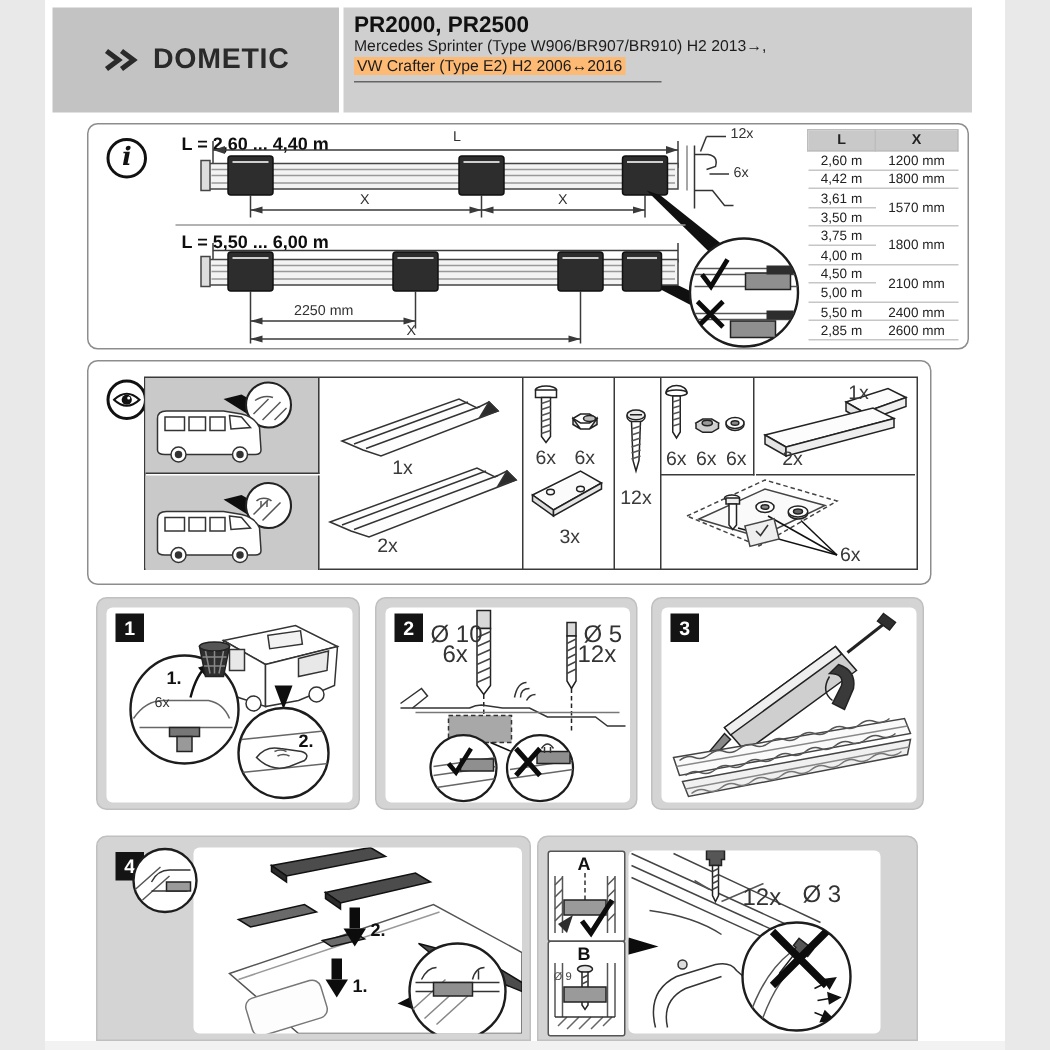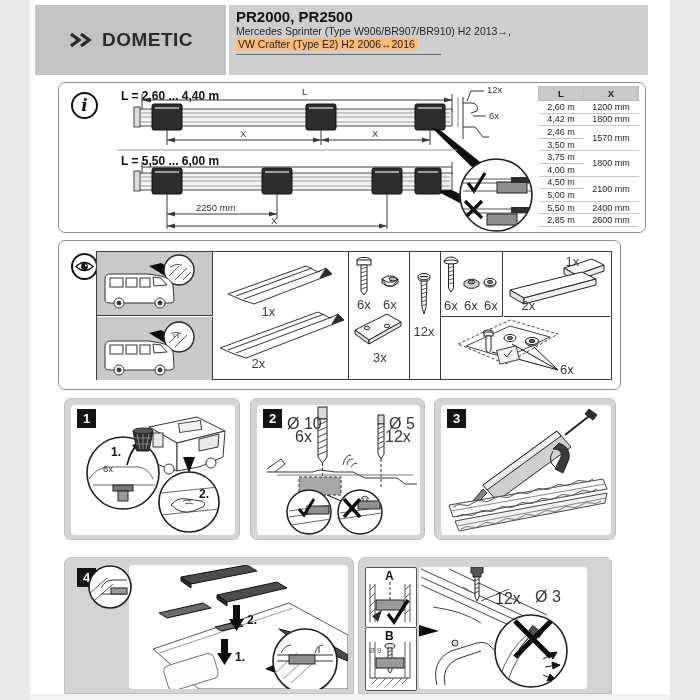--- a/index.html
+++ b/index.html
@@ -194,21 +194,21 @@
       <tbody>
         <tr>
             <td>2,60 m</td>
             <td>1200 mm</td>
           </tr>
         <tr>
             <td>4,42 m</td>
             <td>1800 mm</td>
           </tr>
         <tr>
-            <td>2,46 m</td>
+            <td>3,61 m</td>
             <td rowspan="2">1570 mm</td>
           </tr>
         <tr>
             <td>3,50 m</td>
           </tr>
         <tr>
             <td>3,75 m</td>
             <td rowspan="2">1800 mm</td>
           </tr>
         <tr>

